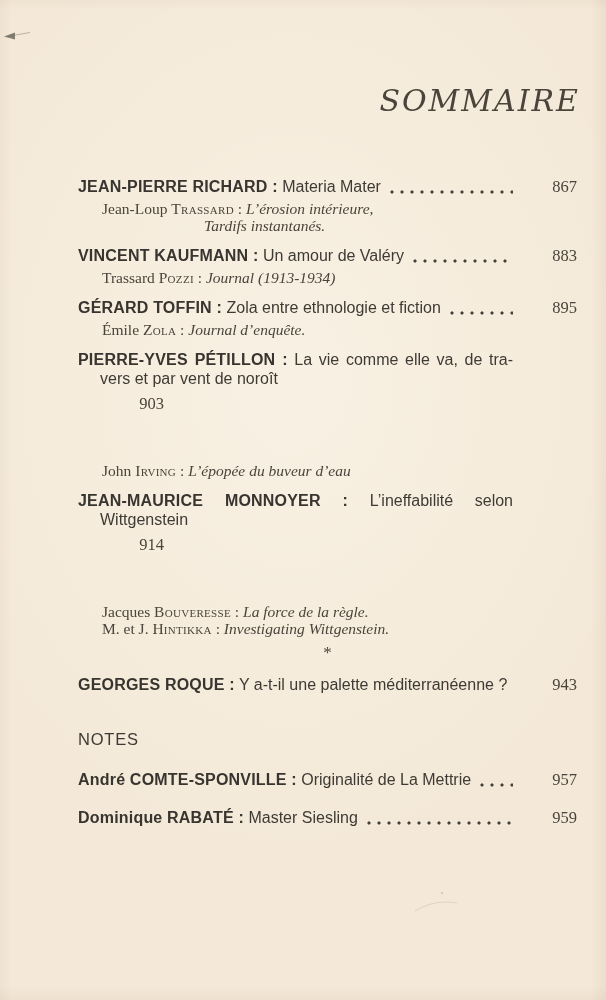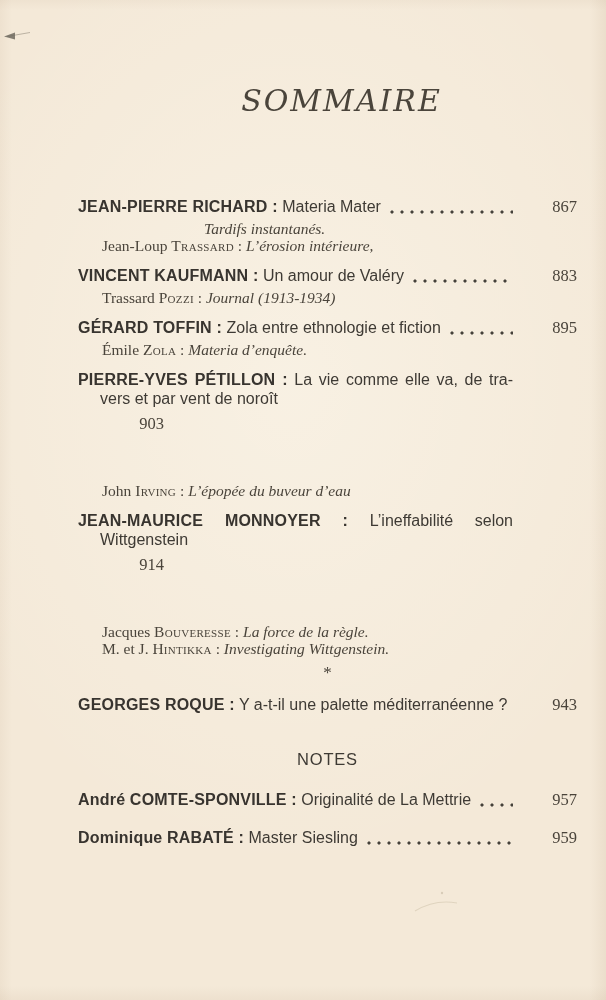--- a/index.html
+++ b/index.html
@@ -8,28 +8,28 @@
     background:
       radial-gradient(90% 70% at 48% 38%, rgba(255,253,245,.38), rgba(255,253,245,0) 70%),
       linear-gradient(to right, rgba(184,156,128,.10), rgba(184,156,128,0) 12px),
       linear-gradient(to left, rgba(184,156,128,.14), rgba(184,156,128,0) 16px),
       linear-gradient(to bottom, rgba(184,156,128,.09), rgba(184,156,128,0) 10px),
       linear-gradient(to top, rgba(184,156,128,.11), rgba(184,156,128,0) 14px),
       var(--paper,#f4e9d8);
     font-family:"Liberation Sans",sans-serif;
   }
   .title{
-    position:absolute;top:84px;left:92px;width:499px;margin:0;
-    text-align:center;
+    position:absolute;top:84px;left:81px;width:499px;margin:0;
+    text-align:right;
     font-family:"DejaVu Serif","Liberation Serif",serif;
     font-style:italic;font-weight:500;
     font-size:30px;line-height:34px;letter-spacing:2px;
     color:var(--ink-serif,#49443b);
   }
-  .toc-list{position:absolute;top:197px;left:78px;width:499px;}
+  .toc-list{position:absolute;top:177px;left:78px;width:499px;}
   .m-line{font-size:16px;line-height:19px;color:var(--ink,#3e3a34);}
   .bseg{font-weight:700;color:var(--ink-bold,#38342f);letter-spacing:.2px;}
   .row{display:flex;align-items:baseline;}
   .cont{margin-left:22px;flex-direction:column;}
   .just{text-align:justify;text-align-last:justify;margin-right:64px;}
   .leader{
     flex:1 1 auto;align-self:flex-end;height:4px;margin:0 0 2px 9px;
     background-image:radial-gradient(circle at 2px 2px, #45413a 1.35px, rgba(69,65,58,0) 1.8px);
     background-size:10px 4px;background-repeat:repeat-x;
   }
@@ -44,21 +44,21 @@
     color:var(--ink-serif,#4a443b);padding-left:24px;margin-top:0;
   }
   .m-line + .ref-line{margin-top:4px;}
   .ref-line.indent2{padding-left:126px;}
   .surname{font-variant:small-caps;letter-spacing:.3px;}
   .rtitle{font-style:italic;}
   .b-article + .b-article{margin-top:12px;}
   .b-separator{margin-top:8px;text-align:center;font-family:"Liberation Serif",serif;
     font-size:17px;line-height:16px;color:var(--ink-serif,#45403a);}
   .b-separator + .b-article{margin-top:14px;}
-  .b-heading{margin-top:36px;text-align:center;font-size:16.5px;line-height:19px;
+  .b-heading{margin-top:36px;text-align:left;font-size:16.5px;line-height:19px;
     letter-spacing:.8px;color:var(--ink,#3c3933);}
   .b-heading + .b-note{margin-top:21px;}
   .b-note + .b-note{margin-top:19px;}
   .artifact{position:absolute;left:3px;top:29px;}
   .scratch{position:absolute;left:413px;top:885px;opacity:.55;}
 </style>
 </head>
 <body>
 
 <div class="page" style="--paper: #f4e9d8; --ink: #3e3a34; --ink-bold: #38342f; --ink-serif: #4a443b;">
@@ -67,38 +67,38 @@
     <polygon points="1,7.5 12,3.5 12,10.5" fill="#6f6a5f" opacity="0.85"></polygon>
   </svg>
   <h1 class="title">SOMMAIRE</h1>
   <div class="toc-list">
       <div class="b-article">
         <div class="m-line row">
           <span class="txt"><span class="bseg">JEAN-PIERRE RICHARD :</span><span class="tseg"> Materia Mater</span></span>
           <span class="leader"></span>
           <span class="pagenum">867</span>
         </div>
+        <div class="ref-line"><span class="rpre">Jean-Loup </span><span class="surname">Trassard</span><span class="rsep"> : </span><span class="rtitle">L’érosion intérieure,</span></div>
         <div class="ref-line indent2"><span class="rtitle">Tardifs instantanés.</span></div>
-        <div class="ref-line"><span class="rpre">Jean-Loup </span><span class="surname">Trassard</span><span class="rsep"> : </span><span class="rtitle">L’érosion intérieure,</span></div>
       </div>
       <div class="b-article">
         <div class="m-line row">
           <span class="txt"><span class="bseg">VINCENT KAUFMANN :</span><span class="tseg"> Un amour de Valéry</span></span>
           <span class="leader"></span>
           <span class="pagenum">883</span>
         </div>
         <div class="ref-line"><span class="rpre">Trassard </span><span class="surname">Pozzi</span><span class="rsep"> : </span><span class="rtitle">Journal (1913-1934)</span></div>
       </div>
       <div class="b-article">
         <div class="m-line row">
           <span class="txt"><span class="bseg">GÉRARD TOFFIN :</span><span class="tseg"> Zola entre ethnologie et fiction</span></span>
           <span class="leader"></span>
           <span class="pagenum">895</span>
         </div>
-        <div class="ref-line"><span class="rpre">Émile </span><span class="surname">Zola</span><span class="rsep"> : </span><span class="rtitle">Materia d’enquête.</span></div>
+        <div class="ref-line"><span class="rpre">Émile </span><span class="surname">Zola</span><span class="rsep"> : </span><span class="rtitle">Journal d’enquête.</span></div>
       </div>
       <div class="b-article">
         <div class="m-line just"><span class="txt"><span class="bseg">PIERRE-YVES PÉTILLON :</span><span class="tseg"> La vie comme elle va, de tra-</span></span></div>
         <div class="m-line row cont">
           <span class="txt"><span class="tseg">vers et par vent de noroît</span></span>
           <span class="leader"></span>
           <span class="pagenum">903</span>
         </div>
         <div class="ref-line"><span class="rpre">John </span><span class="surname">Irving</span><span class="rsep"> : </span><span class="rtitle">L’épopée du buveur d’eau</span></div>
       </div>

